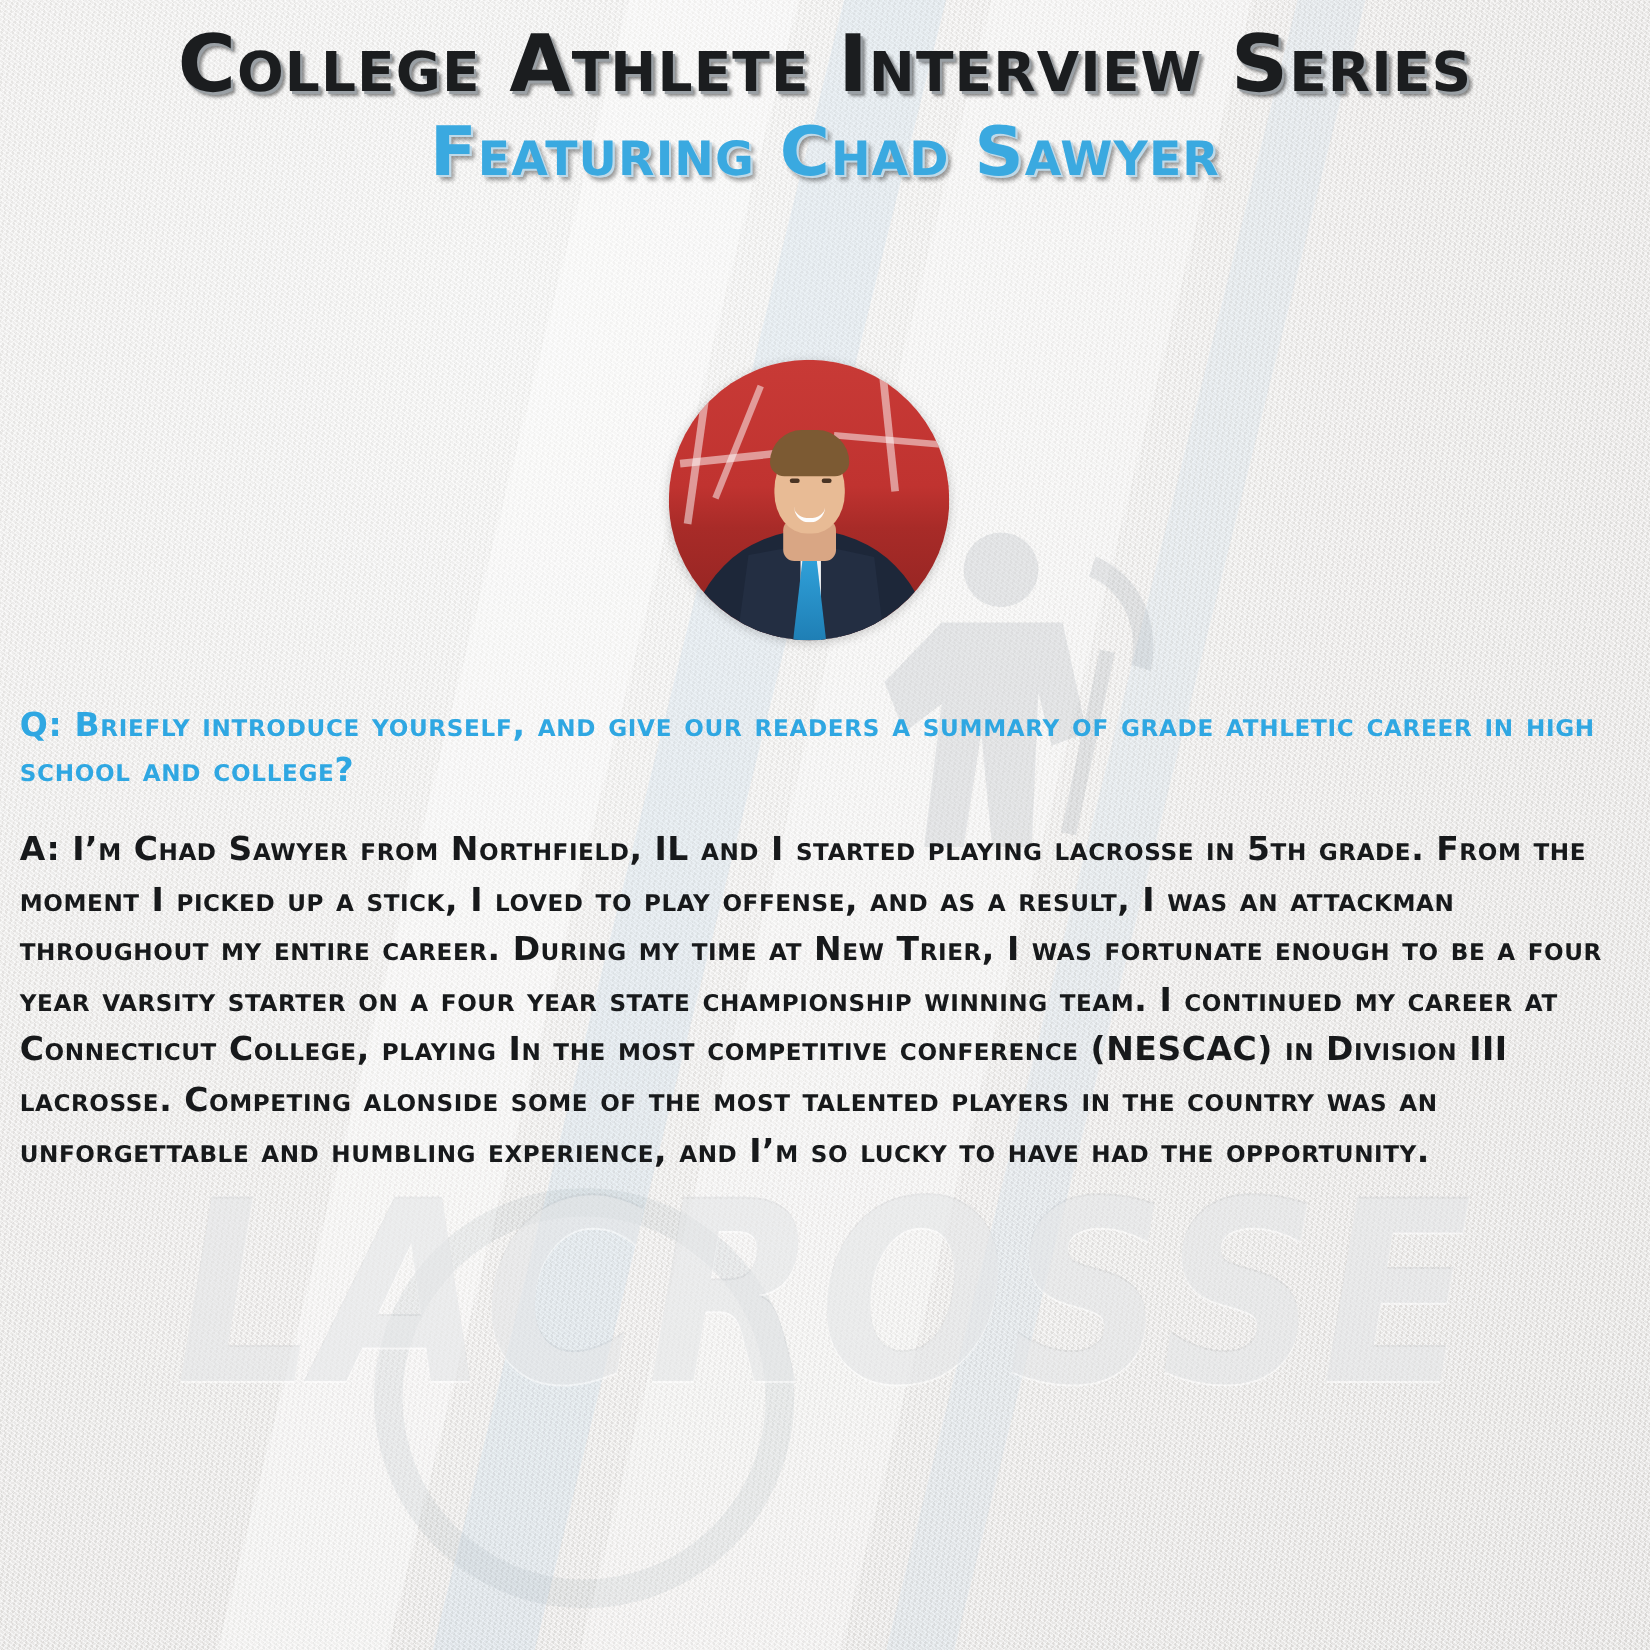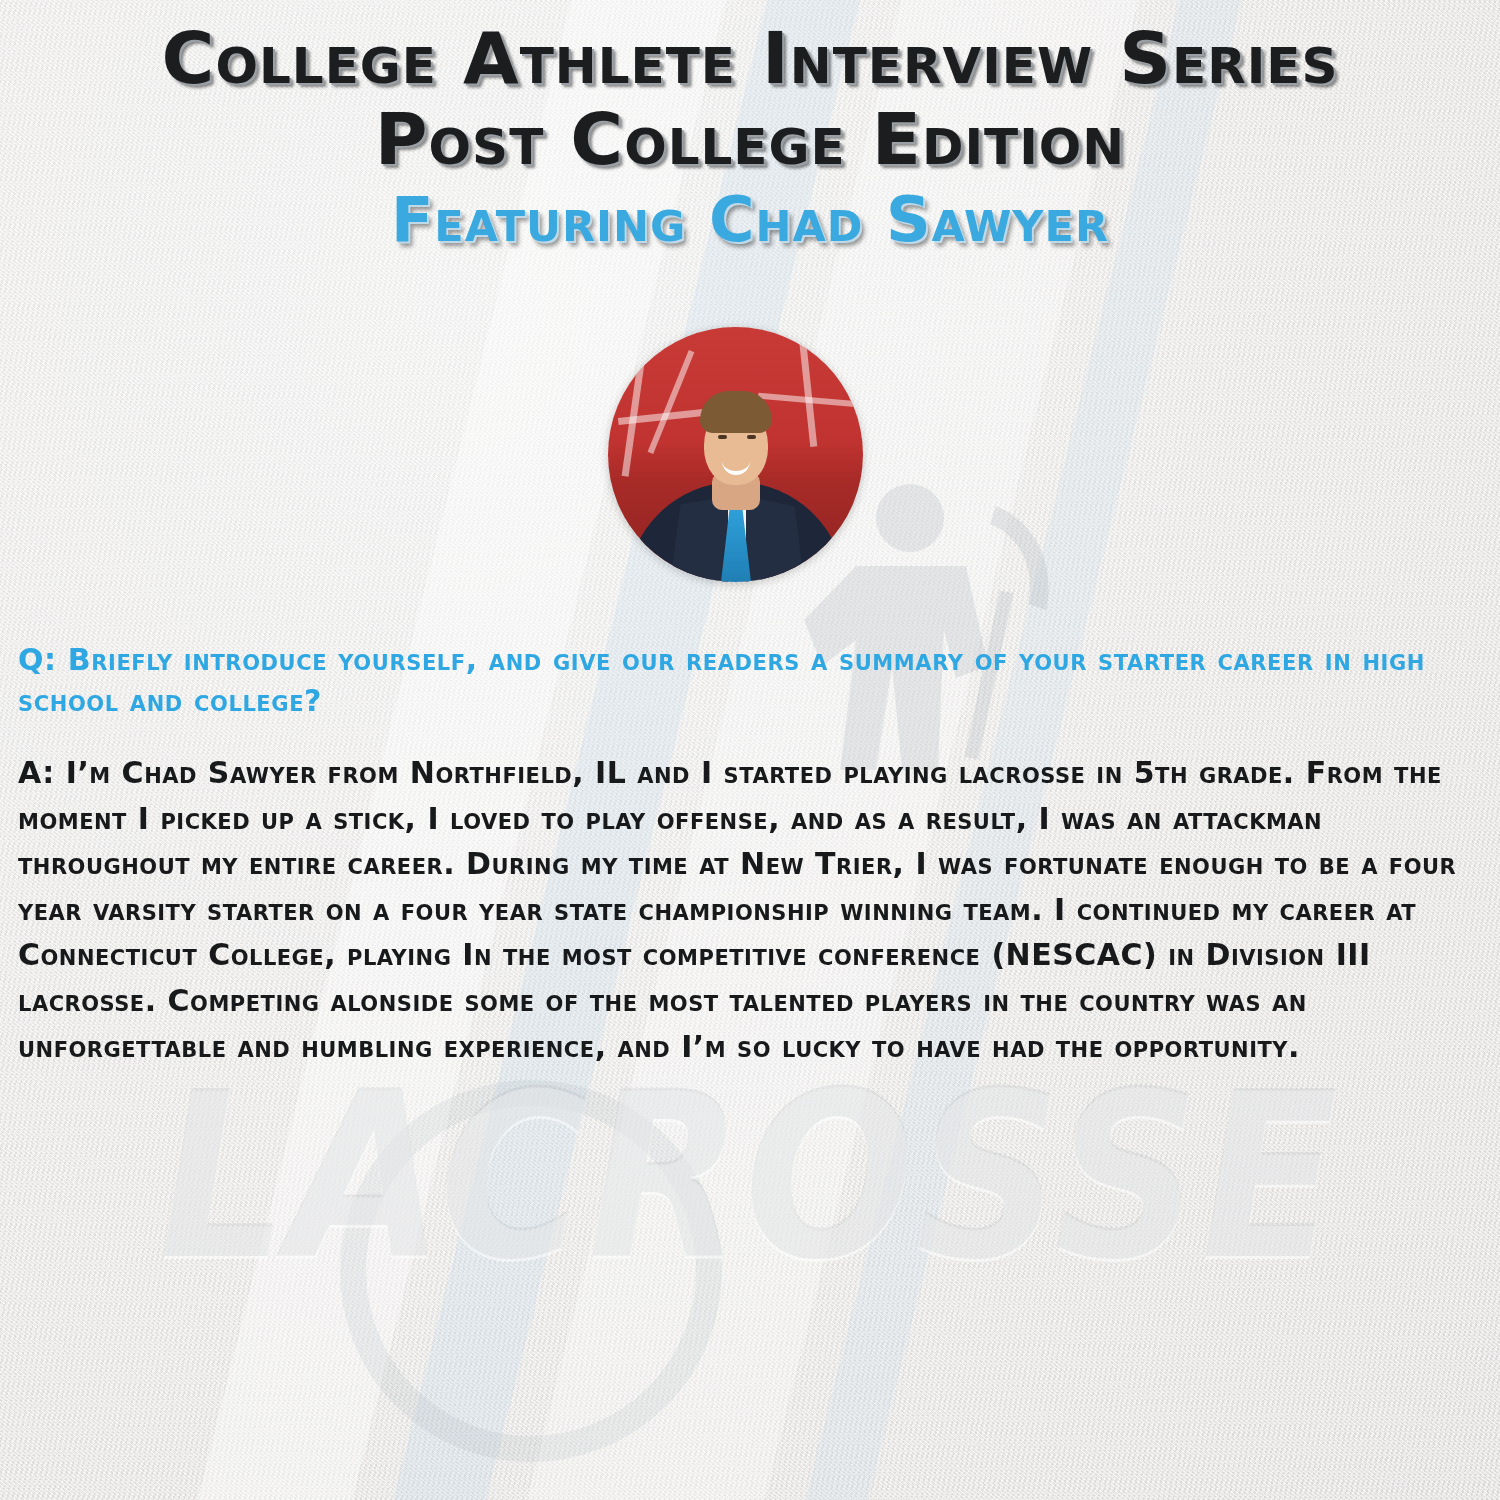--- a/index.html
+++ b/index.html
@@ -296,21 +296,20 @@
       <path d="M96 96 L206 96 L228 196 L196 208 L184 160 L178 300 L142 300 L132 196 L116 300 L80 300 L96 170 L62 196 L44 150 Z"></path>
       <path d="M236 36 C276 52 296 96 286 140 L268 134 C276 100 260 66 230 54 Z"></path>
       <rect x="222" y="120" width="14" height="170" transform="rotate(12 229 205)"></rect>
     </g>
   </svg>
 
   <div id="watermark-logo-text">LACROSSE</div>
 
   <div class="head-wrap">
     <div class="h-line" id="title-line-1">College Athlete Interview Series</div>
-    <div class="h-line" id="title-line-2">Post College Edition</div>
     <div class="h-line" id="title-line-3">Featuring Chad Sawyer</div>
   </div>
 
   <div id="portrait-wrap">
     <div id="portrait-photo">
       <div class="bg-line bl1"></div>
       <div class="bg-line bl2"></div>
       <div class="bg-line bl3"></div>
       <div class="bg-line bl4"></div>
       <div class="bg-line bl5"></div>
@@ -322,17 +321,17 @@
       <div class="neck"></div>
       <div class="face"></div>
       <div class="hair"></div>
       <div class="eye eye-l"></div>
       <div class="eye eye-r"></div>
       <div class="smile"></div>
     </div>
   </div>
 
   <div id="content">
-    <div id="question">Q: Briefly introduce yourself, and give our readers a summary of your starter career in high school and college?</div>
+    <div id="question">Q: Briefly introduce yourself, and give our readers a summary of grade athletic career in high school and college?</div>
     <div id="answer">A: I’m Chad Sawyer from Northfield, IL and I started playing lacrosse in 5th grade. From the moment I picked up a stick, I loved to play offense, and as a result, I was an attackman throughout my entire career. During my time at New Trier, I was fortunate enough to be a four year varsity starter on a four year state championship winning team. I continued my career at Connecticut College, playing In the most competitive conference (NESCAC) in Division III lacrosse. Competing alonside some of the most talented players in the country was an unforgettable and humbling experience, and I’m so lucky to have had the opportunity.</div>
   </div>
 
 </div>
 
 </body></html>

